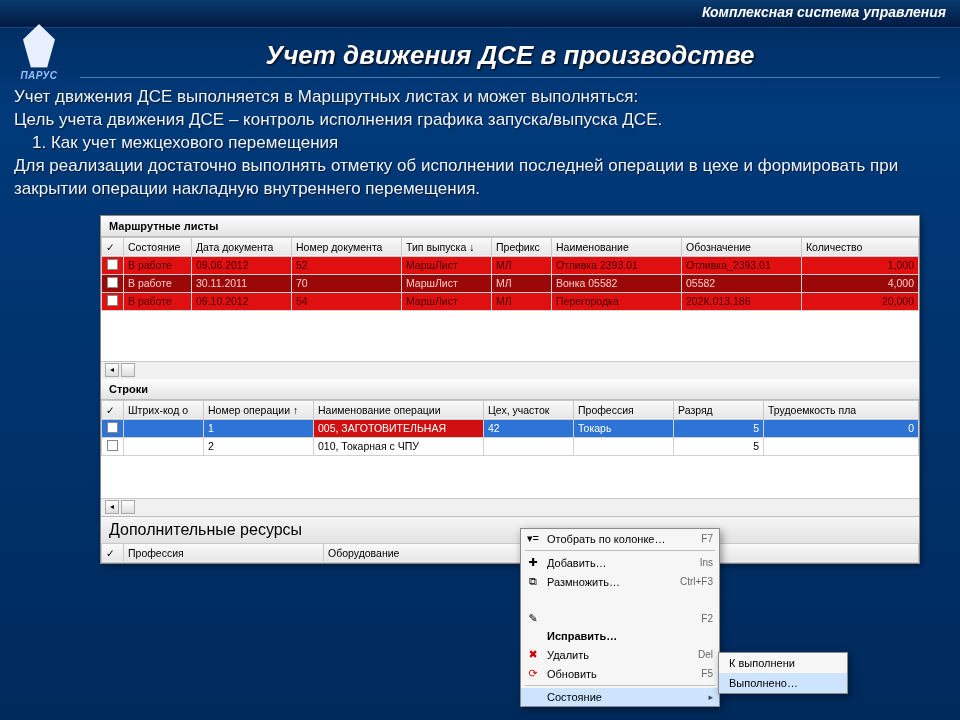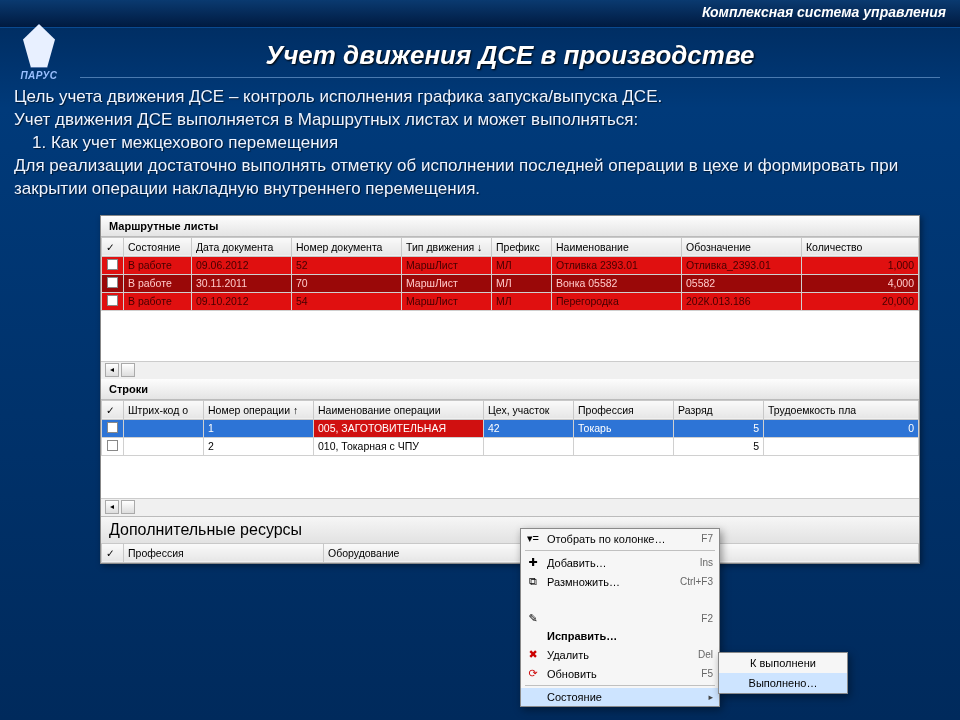--- a/index.html
+++ b/index.html
@@ -147,40 +147,40 @@
     position:absolute;
     left: 718px; top: 652px;
     width:130px;
     background:#f6f6f6;
     border:1px solid #8a8a8a;
     box-shadow: 2px 3px 8px rgba(0,0,0,0.4);
     color:#000;
     font-size:11px;
     z-index:60;
   }
-  .sub-item { padding:4px 10px;text-align:center; }
+  .sub-item { padding:4px 10px; }
   .sub-item.hover { background:#cde4ff; }
 </style>
 </head>
 <body>
 
 <div class="header-band">
   <span>Комплексная система управления</span>
 </div>
 
 <div class="logo-block">
   <div class="logo-shape"></div>
   <div class="logo-text">ПАРУС</div>
 </div>
 
 <div class="slide-title">Учет движения ДСЕ в производстве</div>
 
 <div class="body-text">
+  <div>Учет движения ДСЕ выполняется в Маршрутных листах и может выполняться:</div>
   <div>Цель учета движения ДСЕ – контроль исполнения графика запуска/выпуска ДСЕ.</div>
-  <div>Учет движения ДСЕ выполняется в Маршрутных листах и может выполняться:</div>
   <div class="indent">1.   Как учет межцехового перемещения</div>
   <div>Для реализации достаточно выполнять отметку об исполнении последней операции в цехе и формировать при закрытии операции накладную внутреннего перемещения.</div>
 </div>
 
 <div class="app-window">
 
   <div class="panel-title">Маршрутные листы</div>
   <table class="grid">
     <colgroup>
       <col style="width:22px">
@@ -192,21 +192,21 @@
         <col style="width:130px">
         <col style="width:120px">
         <col>
     </colgroup>
     <thead>
       <tr>
         <th class="chk">✓</th>
         <th>Состояние</th>
         <th>Дата документа</th>
         <th>Номер документа</th>
-        <th>Тип движения ↓</th>
+        <th>Тип выпуска ↓</th>
         <th>Префикс</th>
         <th>Наименование</th>
         <th>Обозначение</th>
         <th>Количество</th>
       </tr>
     </thead>
     <tbody>
       <tr class="row-red">
         <td class="chk"><span class="chk-box"></span></td>
         <td>В работе</td>

